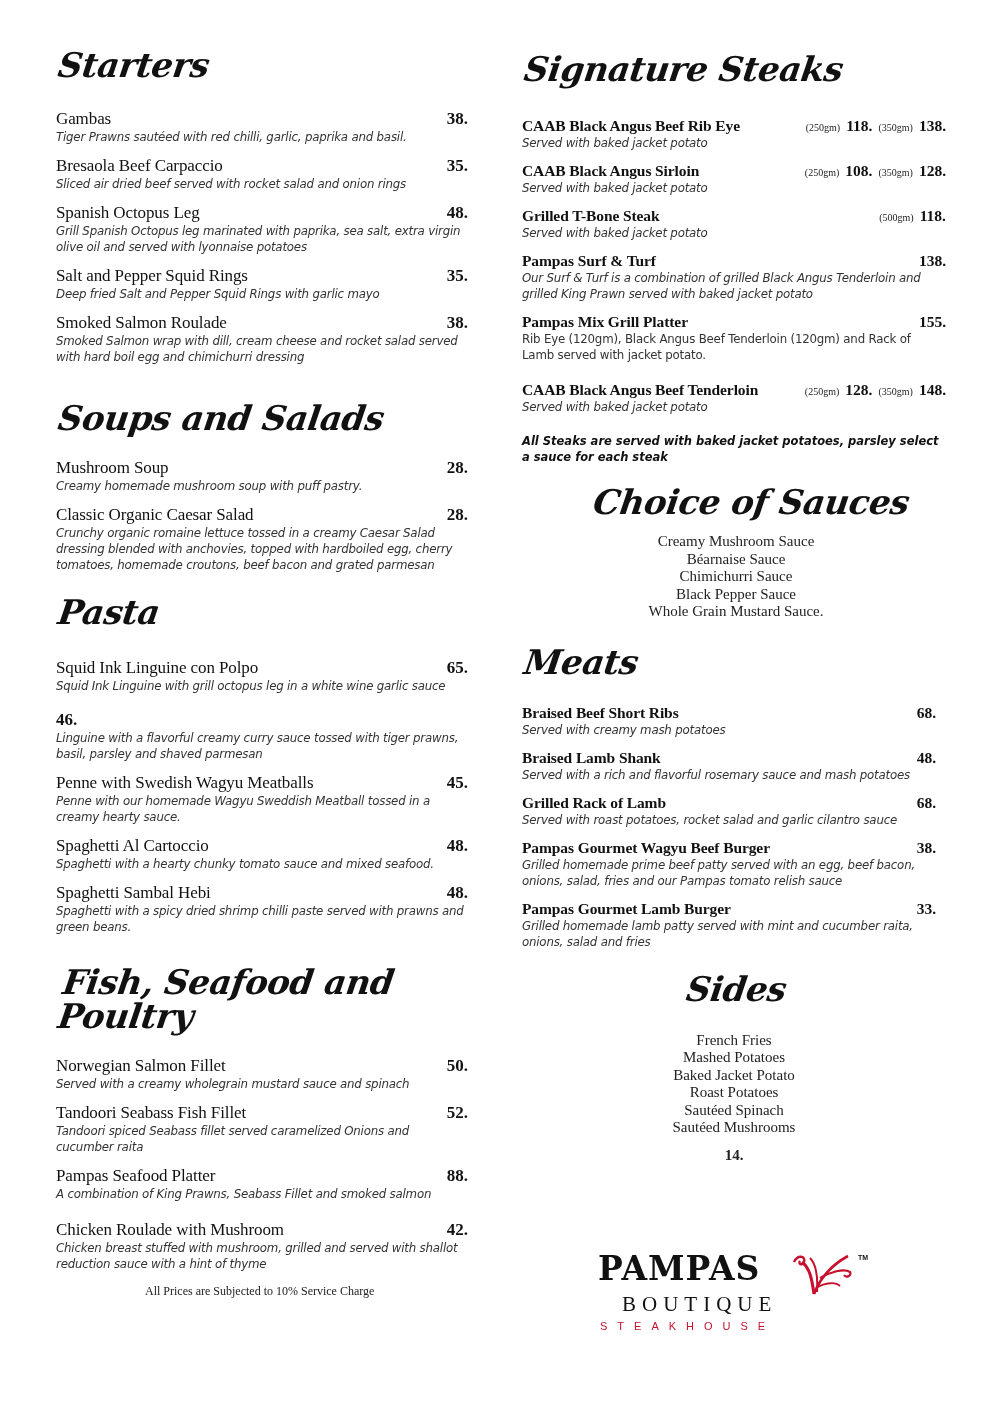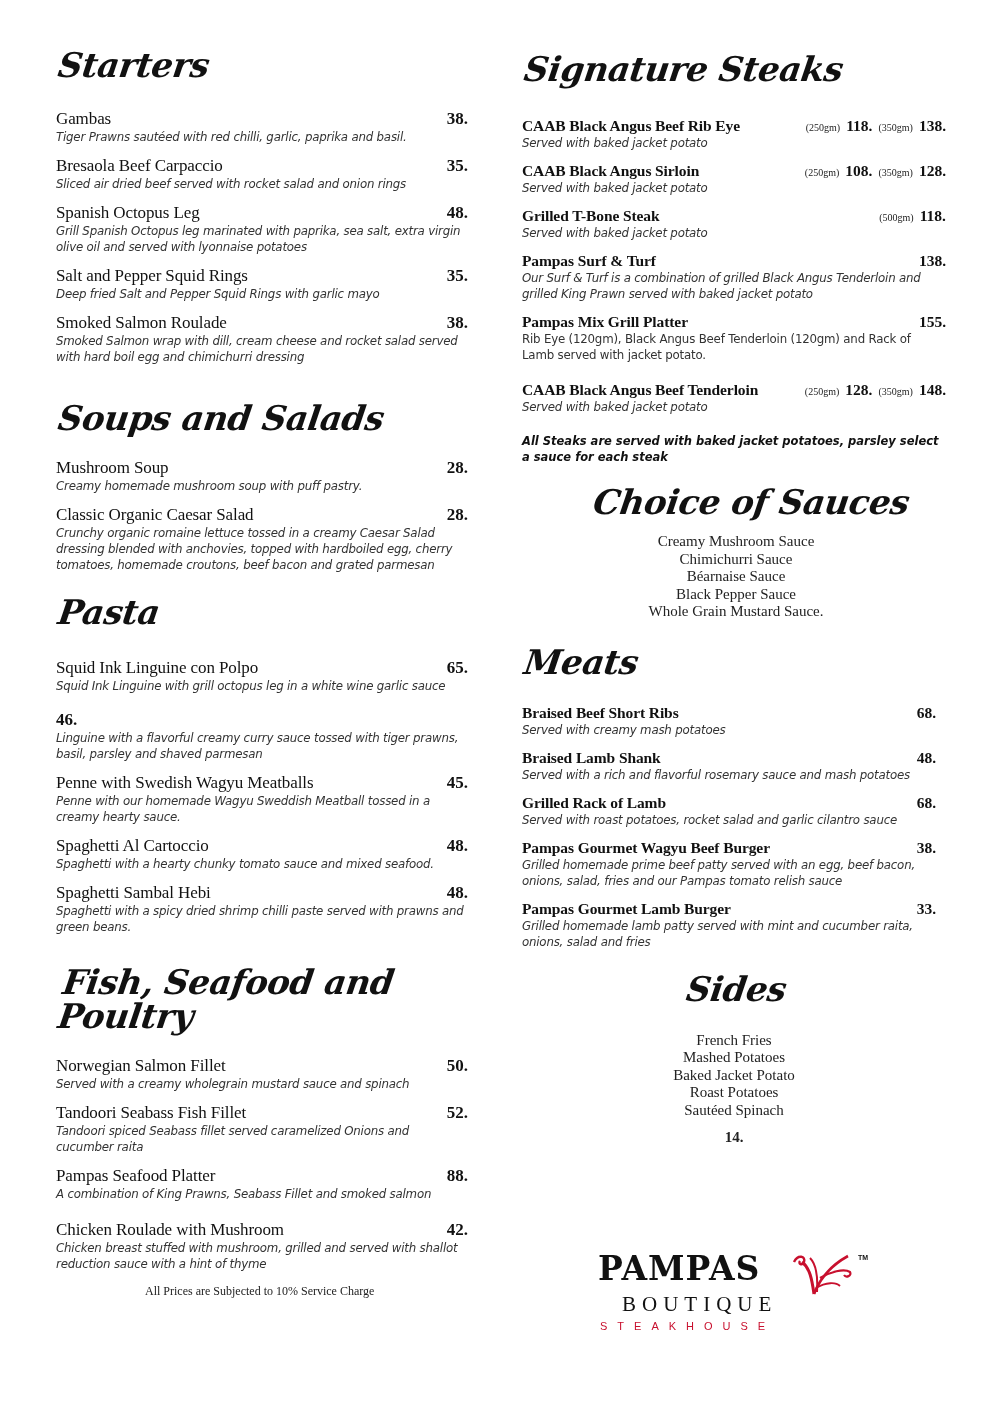--- a/index.html
+++ b/index.html
@@ -287,22 +287,22 @@
       <div class="item-desc">Served with baked jacket potato</div>
     </div>
 
     <div class="note">All Steaks are served with baked jacket potatoes, parsley select a sauce for each steak</div>
   </div>
 
   <div style="margin-top:20px">
     <div class="section-title center" style="padding-left:30px">Choice of Sauces</div>
     <div class="center-list" style="margin-top:14px; padding-left:4px">
       <div>Creamy Mushroom Sauce</div>
+      <div>Béarnaise Sauce</div>
       <div>Chimichurri Sauce</div>
-      <div>Béarnaise Sauce</div>
       <div>Black Pepper Sauce</div>
       <div>Whole Grain Mustard Sauce.</div>
     </div>
   </div>
 
   <div style="margin-top:24px">
     <div class="section-title">Meats</div>
     <div style="height:14px"></div>
     <div class="item">
       <div class="item-head" style="padding-right:10px">
@@ -342,20 +342,21 @@
   </div>
 
   <div style="margin-top:22px">
     <div class="section-title center" style="padding-left:0px">Sides</div>
     <div class="center-list" style="margin-top:26px">
       <div>French Fries</div>
       <div>Mashed Potatoes</div>
       <div>Baked Jacket Potato</div>
       <div>Roast Potatoes</div>
       <div>Sautéed Spinach</div>
+      <div>Sautéed Mushrooms</div>
       <div style="margin-top:10px; font-weight:bold;">14.</div>
     </div>
   </div>
 </div>
 
 <div class="logo">
   <div class="logo-main">PAMPAS</div>
   <div class="logo-sub">BOUTIQUE</div>
   <div class="logo-sub2">STEAKHOUSE</div>
   <svg class="logo-emblem" viewBox="0 0 64 50">

